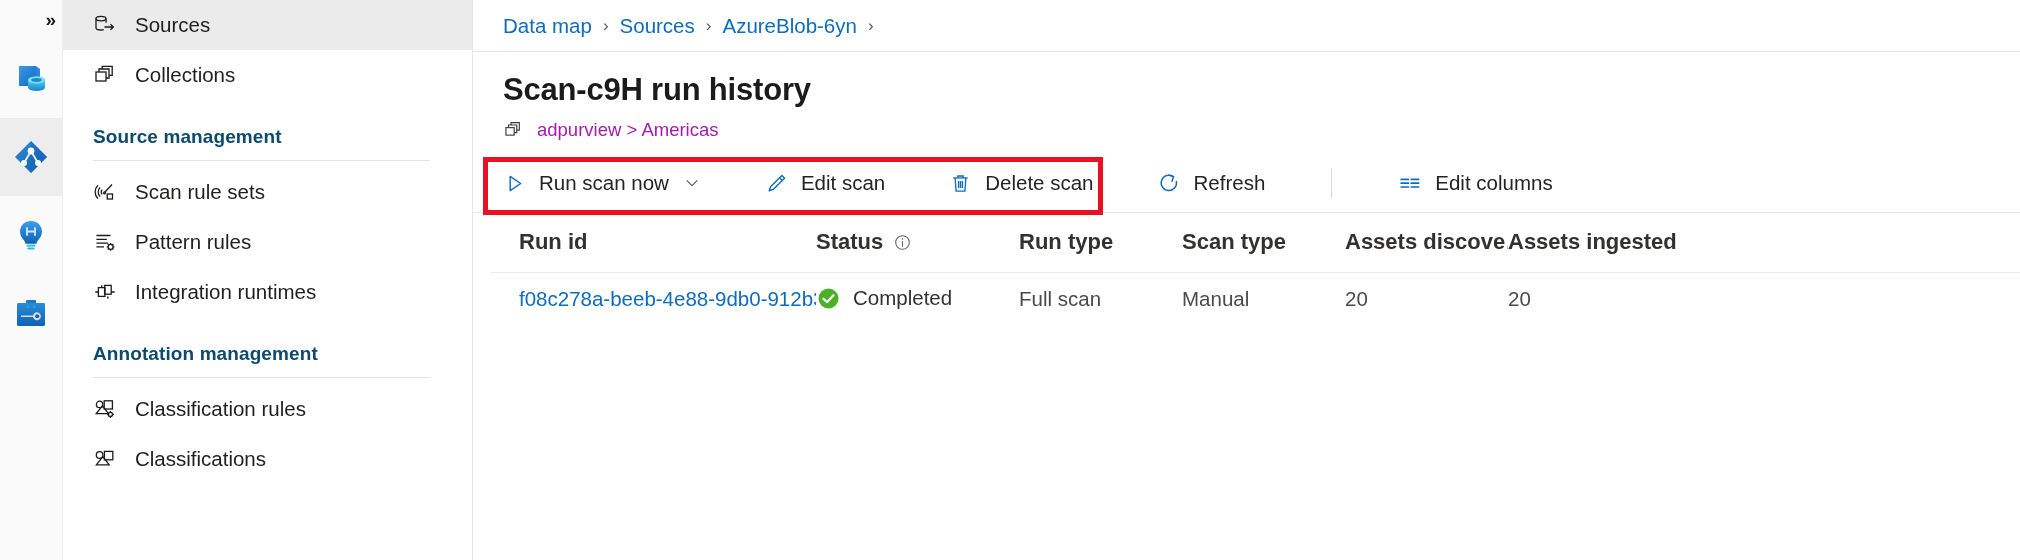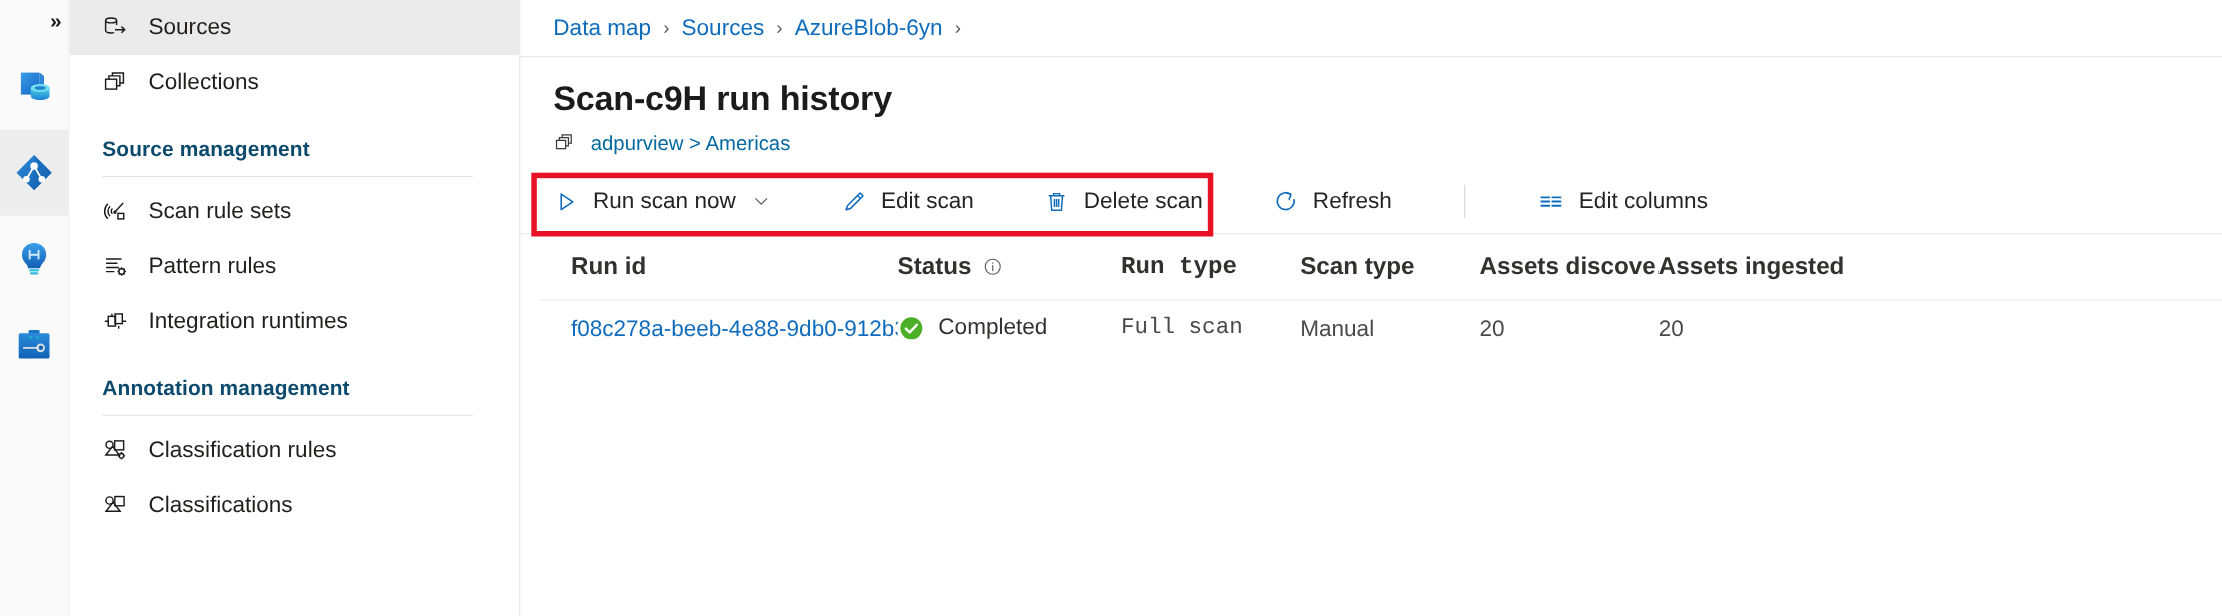--- a/index.html
+++ b/index.html
@@ -150,21 +150,21 @@
     font-size: 31px;
     font-weight: 600;
     color: #1b1b1b;
     line-height: 1.05;
     letter-spacing: -0.2px;
   }
   .page-sub {
     display: flex;
     align-items: center;
     margin-top: 12px;
-    color: #0369a1;
+    color: #a21caf;
     font-size: 18.5px;
   }
   .page-sub .sub-ico {
     display: flex;
     align-items: center;
     margin-right: 12px;
     color: #3b3a39;
   }
 
   
@@ -283,21 +283,21 @@
     text-overflow: clip;
     white-space: nowrap;
     display: block;
   }
   .status-cell { display: flex; align-items: flex-start; }
   .status-ico { margin-right: 12px; display: flex; align-items: center; }
 
   
   .c-runid   { width: 297px; flex: 0 0 297px; }
   .c-status  { width: 203px; flex: 0 0 203px; }
-  .c-runtype { width: 163px; flex: 0 0 163px; font-family: Liberation Mono, monospace; }
+  .c-runtype { width: 163px; flex: 0 0 163px; }
   .c-scantype{ width: 163px; flex: 0 0 163px; }
   .c-disc    { width: 163px; flex: 0 0 163px; }
   .c-ing     { width: 200px; flex: 0 0 200px; }
 </style>
 </head>
 <body>
 
 <div class="app">
 
   <div class="icon-rail">

